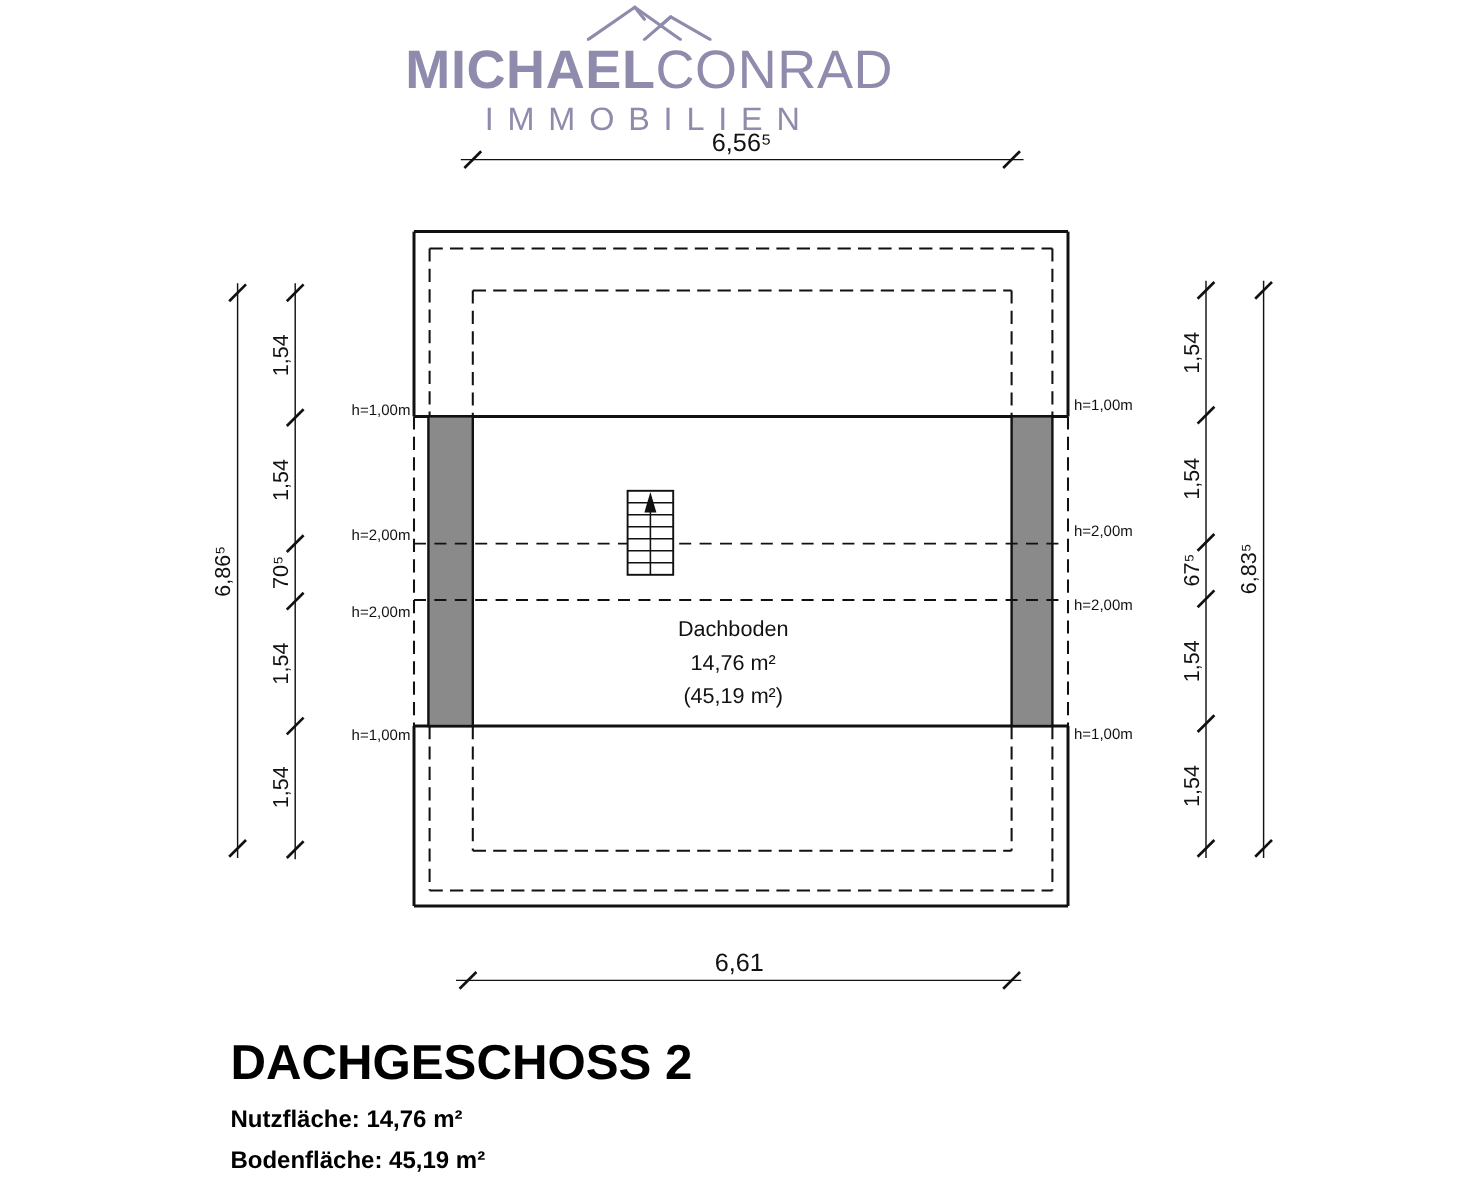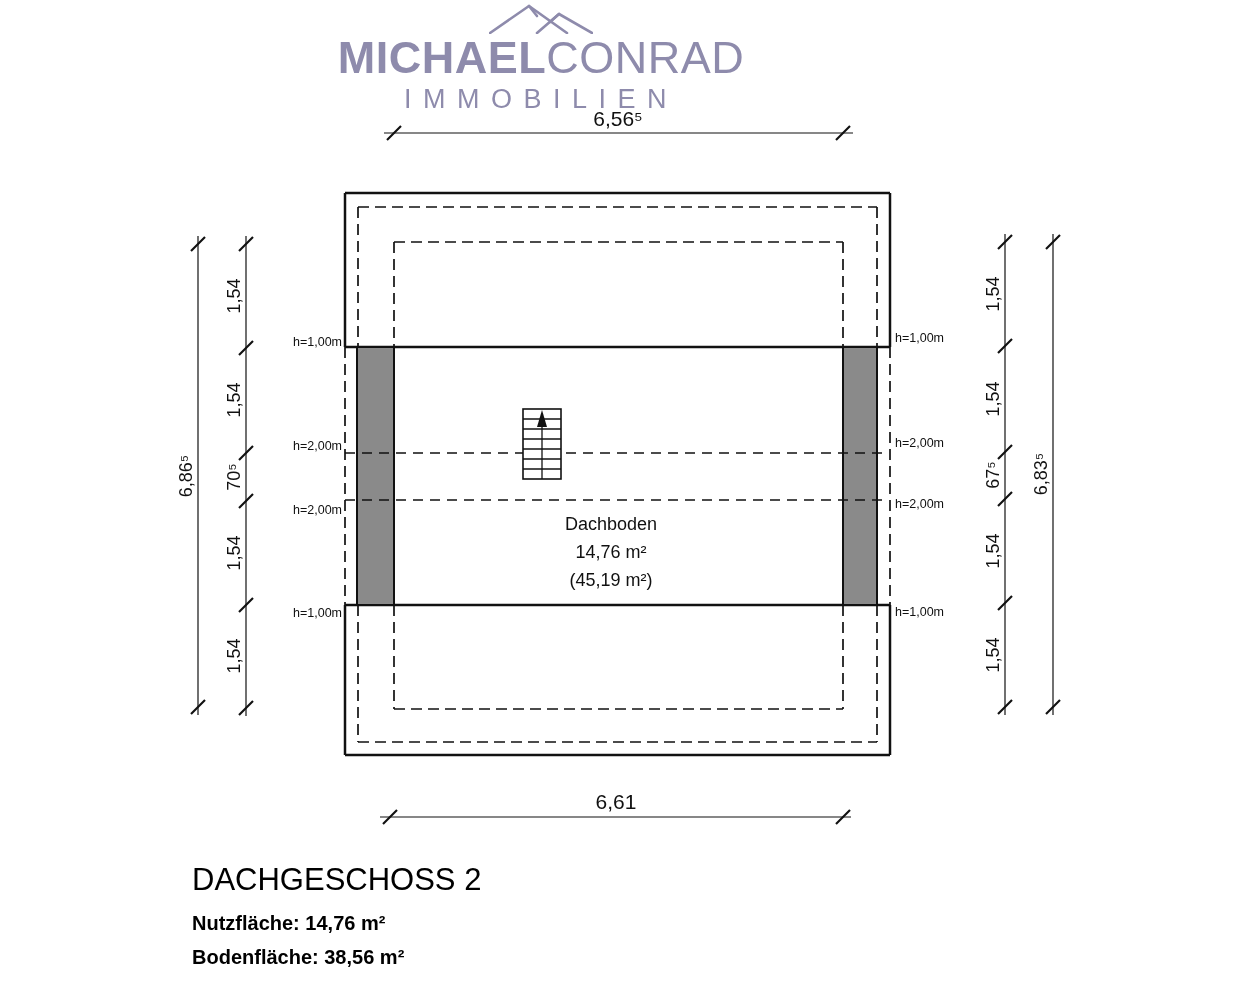--- a/index.html
+++ b/index.html
@@ -15,21 +15,21 @@
             }
   
   .plan-svg{position:absolute;left:0;top:0;}
   .plan-svg text{font-family:"Liberation Sans",sans-serif;fill:#111;}
   .dim-label{font-size:21px;}
   .chain-label{font-size:18px;}
   .h-label{font-size:12.5px;}
   .room-label{font-size:18px;}
   
   .footer{position:absolute;left:192px;top:864px;color:#000;}
-  .footer-title{font-size:31px;font-weight:400;line-height:1.05;margin:0;letter-spacing:0;text-align:right;}
+  .footer-title{font-size:41px;font-weight:700;line-height:1.05;margin:0;letter-spacing:0;text-align:right;}
   .footer-line{font-size:20px;margin:0;margin-top:15px;font-weight:bold;}
   .footer-line + .footer-line{margin-top:11px;}
 </style>
 </head>
 <body>
 
 <div class="page">
 
   <div class="logo">
     <svg width="104" height="32" viewBox="0 0 104 32">
@@ -189,16 +189,16 @@
         <line x1="1046" y1="249" x2="1060" y2="235"></line>
         <line x1="1046" y1="714" x2="1060" y2="700"></line>
       </g>
       <text class="chain-label" x="1047" y="474" text-anchor="middle" transform="rotate(-90 1047 474)">6,83⁵</text>
     </g>
   </svg>
 
   <div class="footer">
     <h1 class="footer-title">DACHGESCHOSS 2</h1>
     <p class="footer-line">Nutzfläche: 14,76 m²</p>
-    <p class="footer-line">Bodenfläche: 38,56 m²</p>
+    <p class="footer-line">Bodenfläche: 45,19 m²</p>
   </div>
 
 </div>
 
 </body></html>

